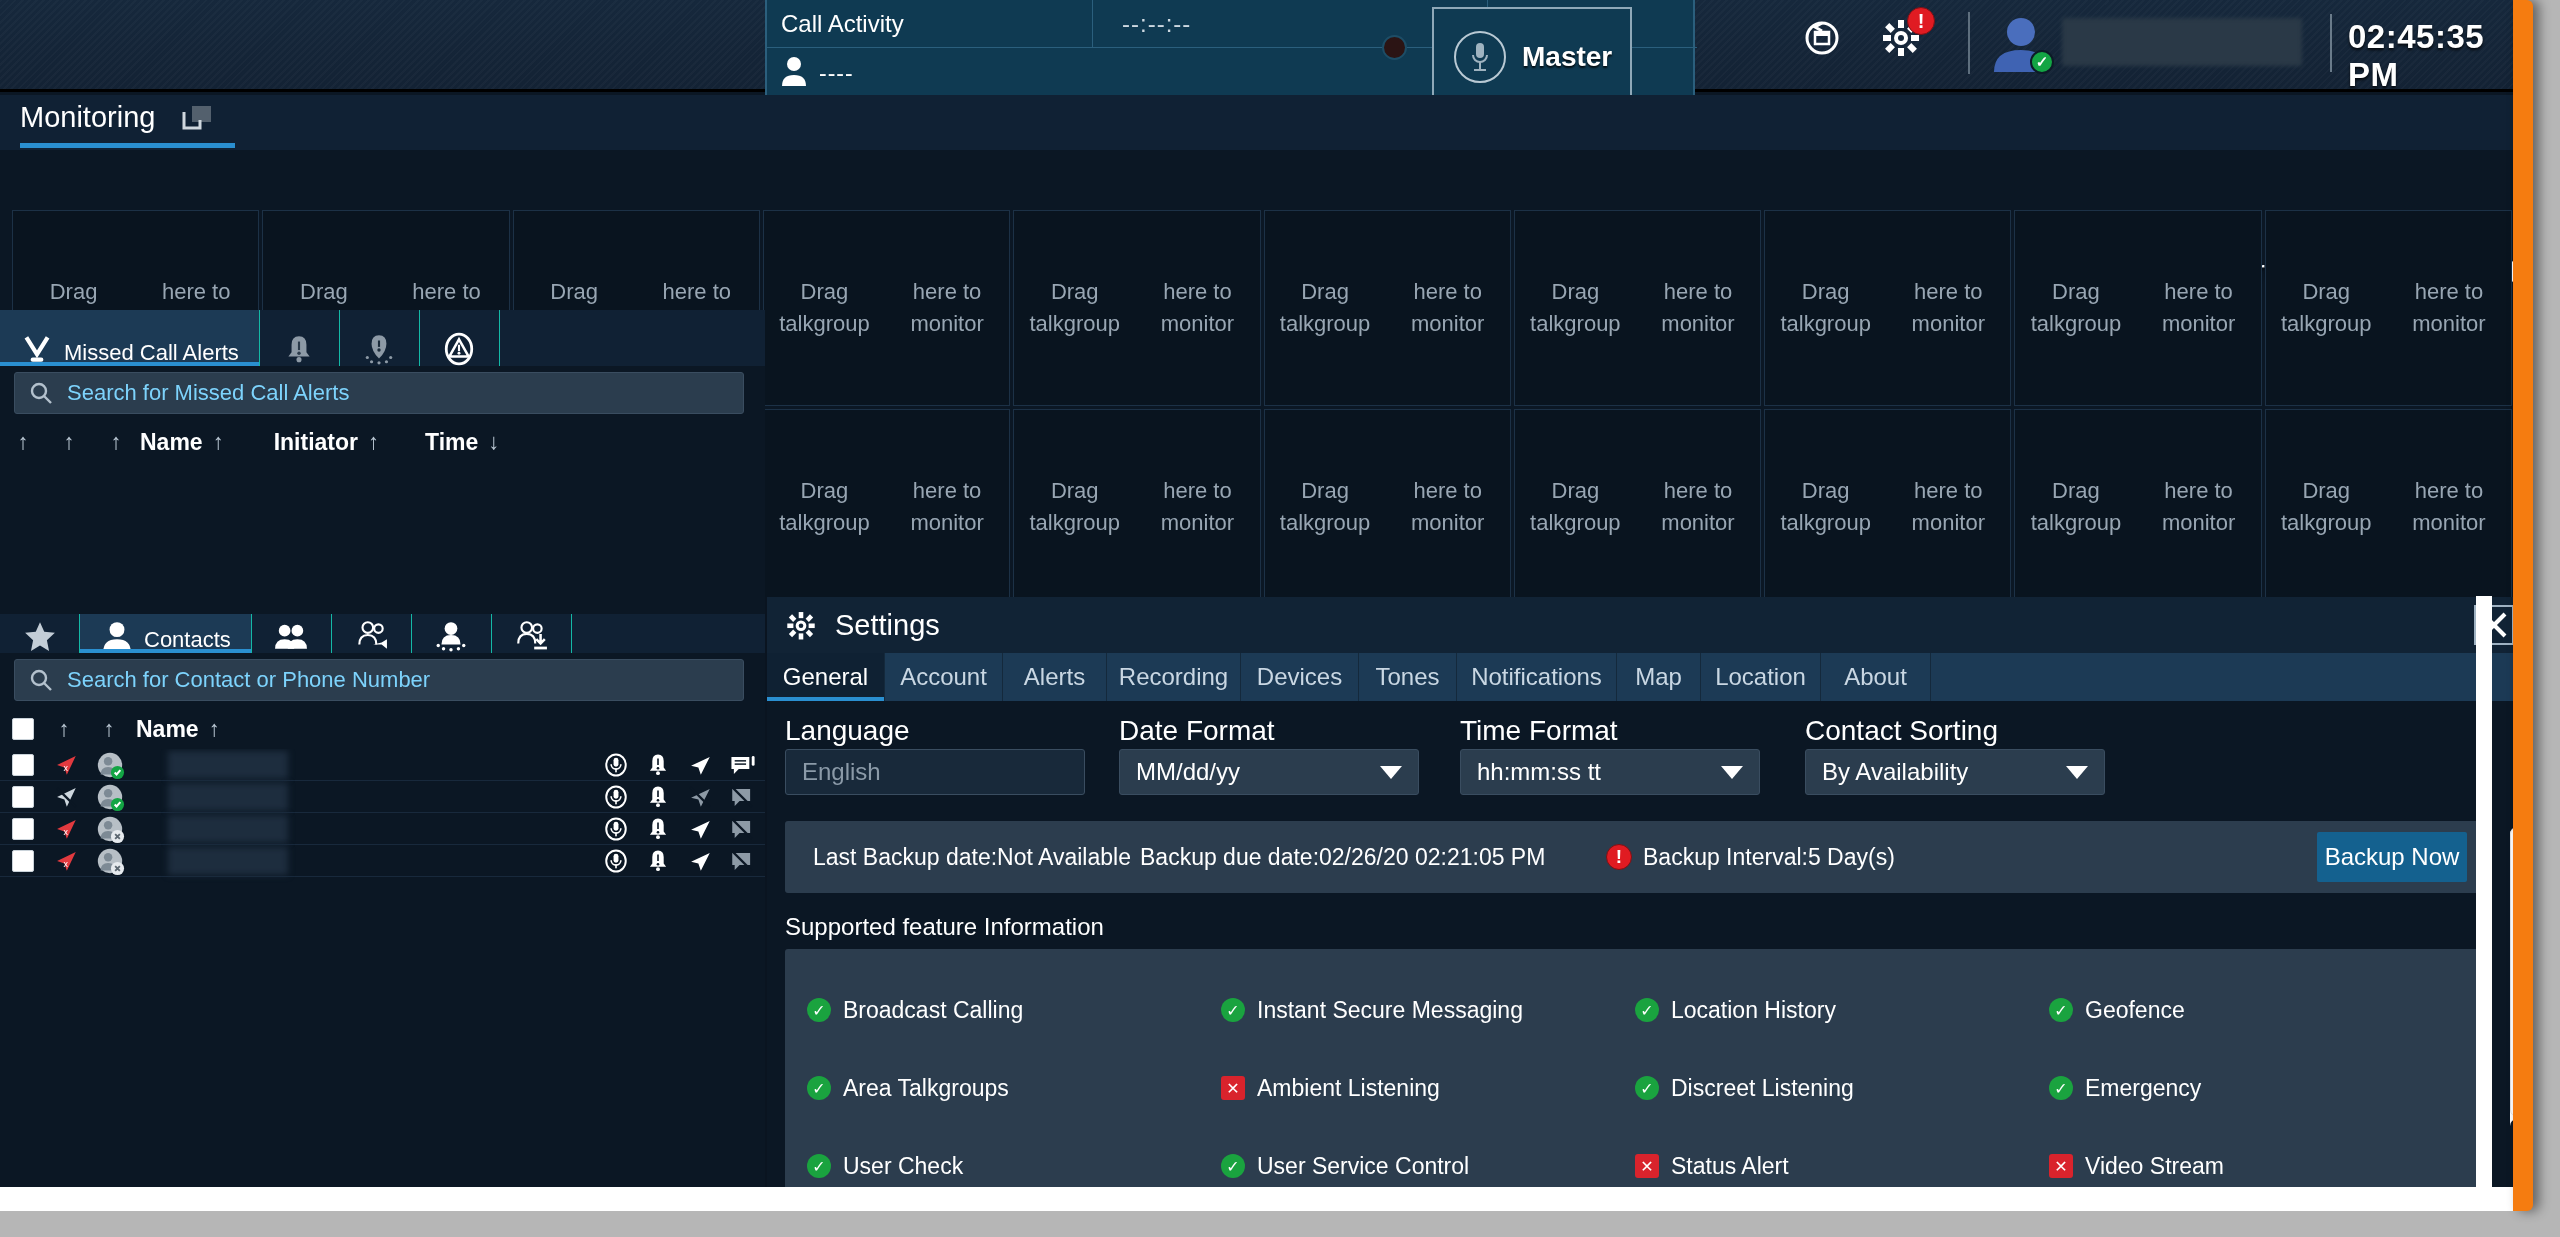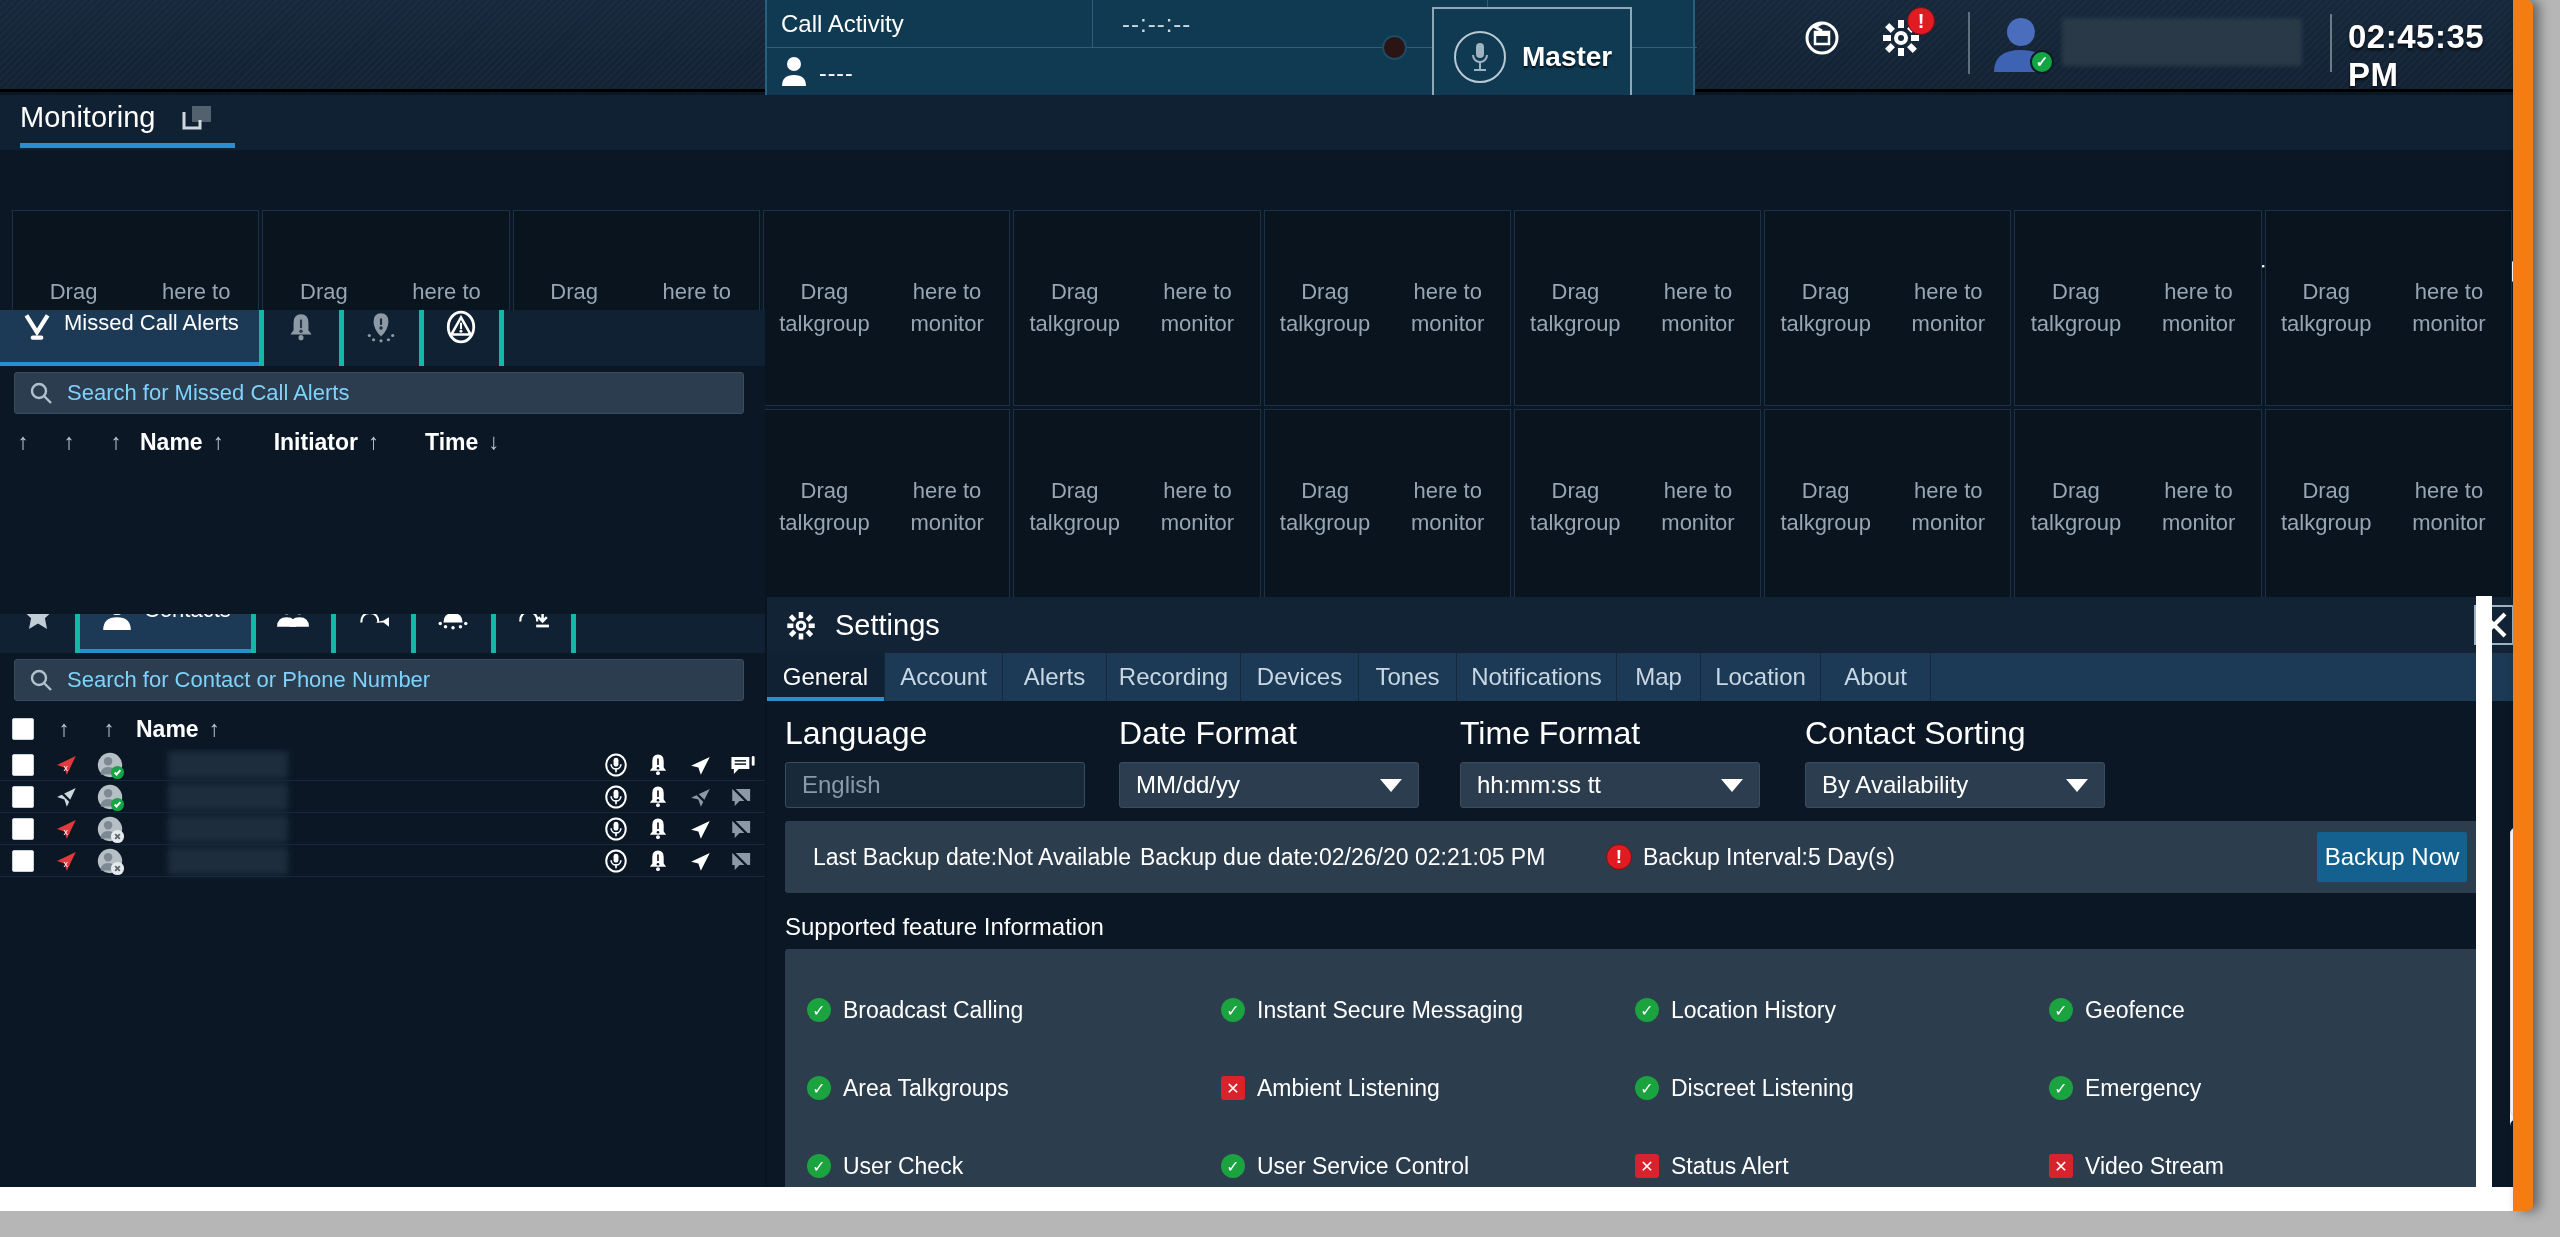--- a/index.html
+++ b/index.html
@@ -103,22 +103,22 @@
   }
   .tg-cell {
     border:1px solid #1c3146; background:#09141f;
     display:flex; flex-direction:row; align-items:center; justify-content:center;
     color:#98a6b3; font-size:22px; line-height:32px; text-align:center;
   }
   
   .left-col { position:absolute; left:0; top:597px; width:765px; height:614px; background:#0b1724; }
   .tabstrip { position:absolute; left:0; top:0; width:765px; height:56px; background:#102134;
               display:flex; align-items:stretch; }
-  .ptab { flex:0 0 auto; display:flex; align-items:flex-start; justify-content:center; gap:10px;
-          border-right:5px solid #14b8a6; position:relative; cursor:pointer; }
+  .ptab { flex:0 0 auto; display:flex; align-items:flex-end; justify-content:center; gap:10px;
+          border-right:1px solid #14b8a6; position:relative; cursor:pointer; }
   .ptab.icononly { width:80px; }
   .ptab.active { background:#1c3a55; }
   .ptab.active::after { content:''; position:absolute; left:0; bottom:0; width:100%; height:4px; background:#2a8fd0; }
   .ptab-label { color:#fff; font-size:22px; }
   .searchbar {
     position:absolute; left:14px; top:62px; width:730px; height:42px;
     background:#2b3d4e; border:1px solid #3a4d60; border-radius:3px;
     display:flex; align-items:center; gap:14px; padding-left:14px;
   }
   .search-ph { color:#7dd3fc; font-size:22px; }
@@ -149,21 +149,21 @@
               border:2px solid #9fb2c2; display:flex; align-items:center; justify-content:center; cursor:pointer; }
   .st-tabs { position:absolute; left:0; top:56px; width:1761px; height:48px; background:#1c3a55;
              display:flex; align-items:stretch; }
   .sttab { display:flex; align-items:center; justify-content:center; position:relative;
            color:#c9d7e3; font-size:24px; border-right:1px solid #14293c; cursor:pointer; }
   .sttab.active { background:#0f2133; color:#fff; }
   .sttab.active::after { content:''; position:absolute; left:0; bottom:0; width:100%; height:4px; background:#2a8fd0; }
   .st-body { position:absolute; left:0; top:104px; width:1761px; height:510px; background:#0b1724; }
 
   .field { position:absolute; }
-  .flabel { color:#fff; font-size:32px; margin-bottom:10px; }
+  .flabel { color:#fff; font-size:28px; margin-bottom:2px; }
   .fctl {
     height:46px; background:#2b3d4e; border:1px solid #3a4d60; border-radius:3px;
     display:flex; align-items:center; padding:0 16px; color:#fff; font-size:24px;
     justify-content:space-between;
   }
   .fctl.plain { background:#18293a; color:#8b9aa8; }
   .caret { width:0; height:0; border-left:11px solid transparent; border-right:11px solid transparent;
            border-top:13px solid #fff; }
 
   .backupbar {

